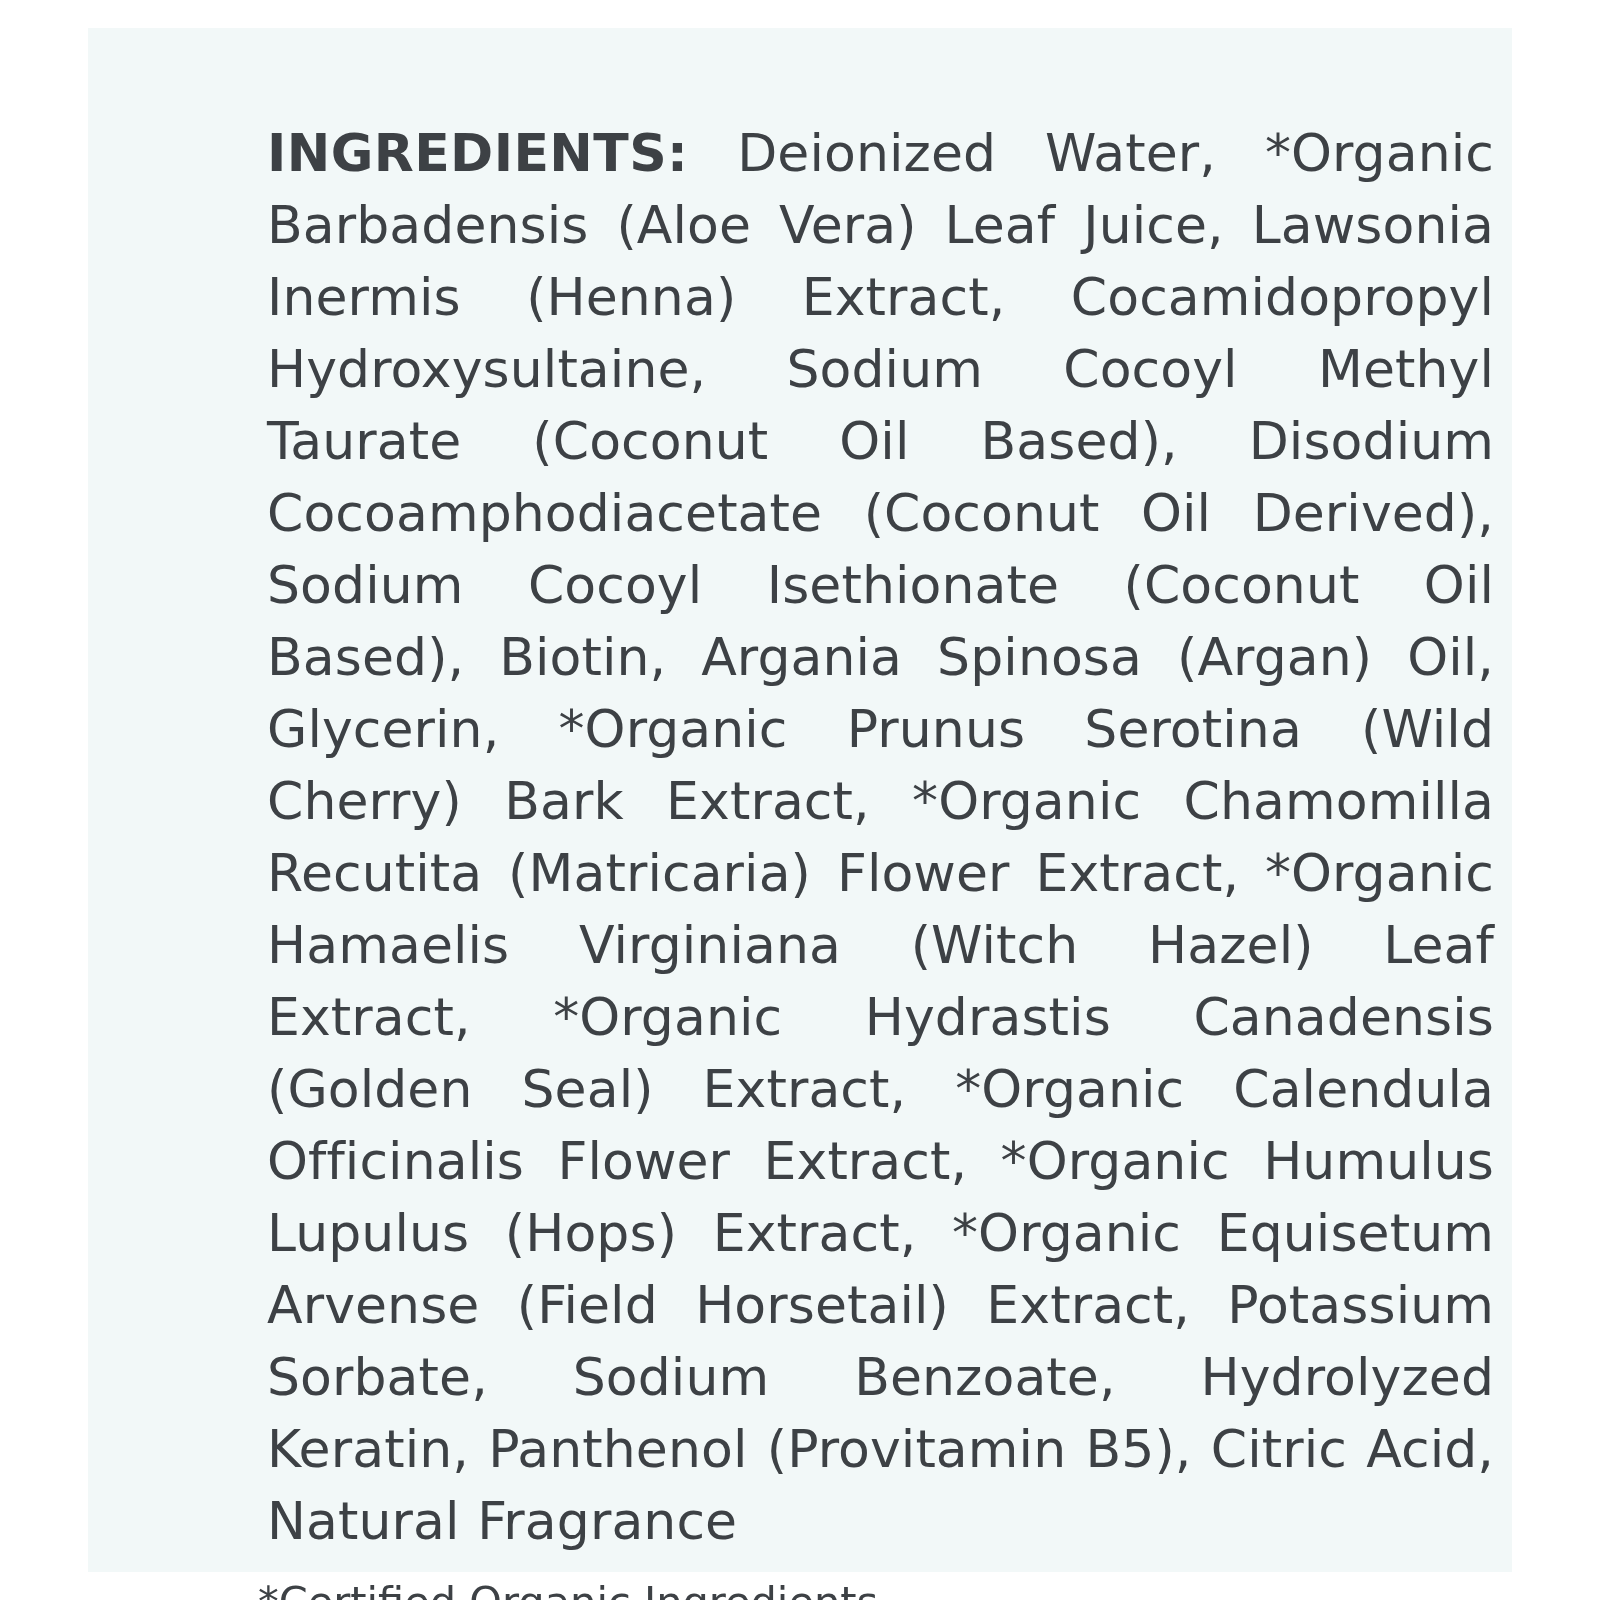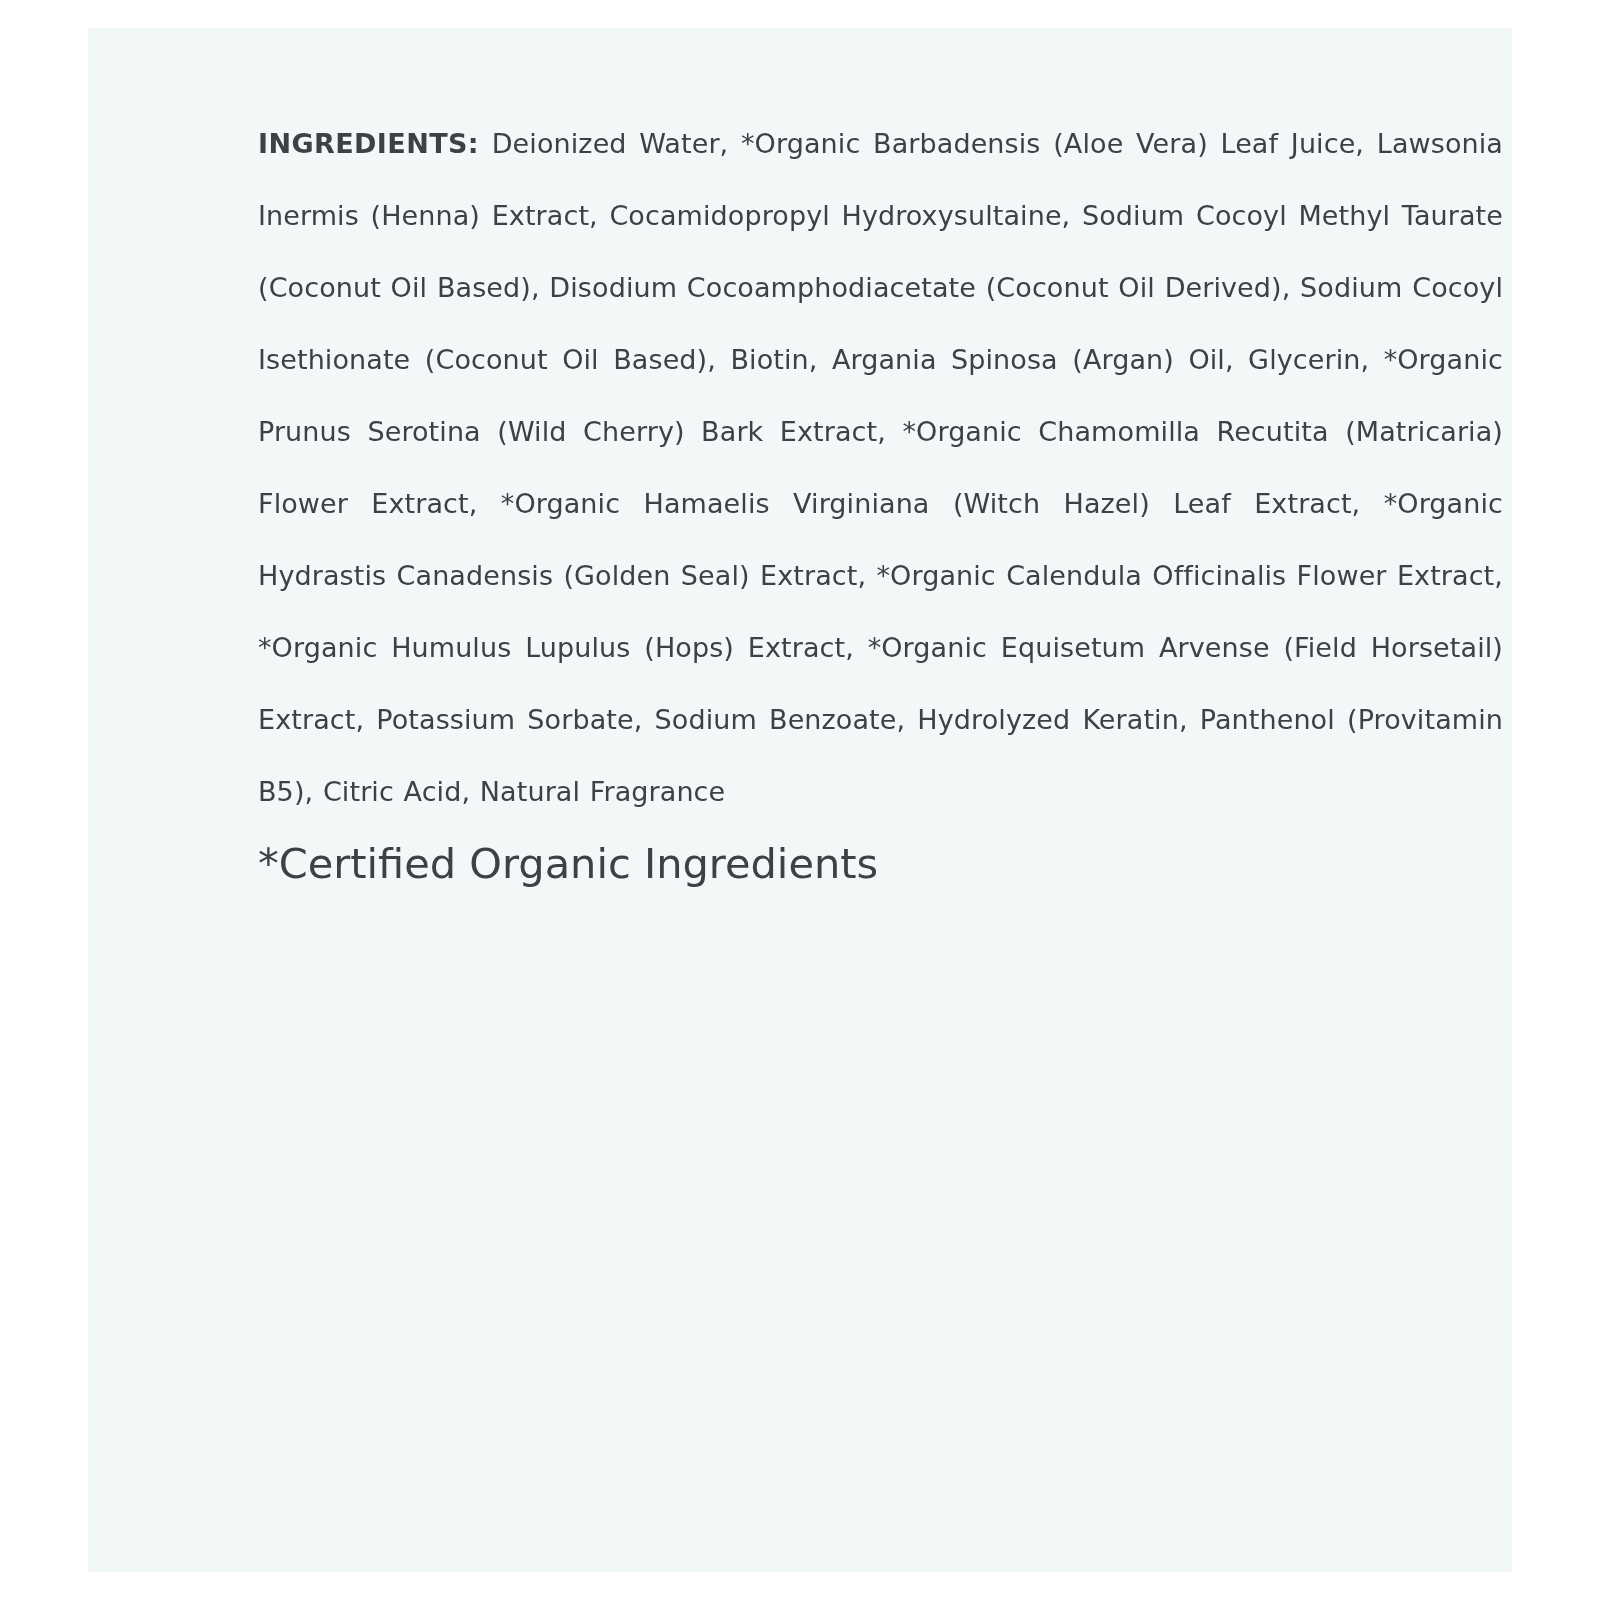--- a/index.html
+++ b/index.html
@@ -23,28 +23,28 @@
     box-sizing: border-box;
   }
   .ingredients-block {
     position: absolute;
     left: 170px;
     top: 80px;
     width: 1245px;
   }
   .ingredients-body {
     font-family: "DejaVu Sans", sans-serif;
-    font-size: 27px;
+    font-size: 52px;
     line-height: 72px;
     color: #3d4145;
     text-align: justify;
     text-justify: inter-word;
     letter-spacing: 0.1px;
     word-spacing: 1px;
-    margin: 0;
+    margin: 9px;
   }
   .ingredients-body .heading {
     font-weight: bold;
     letter-spacing: 0.4px;
   }
   .footnote {
     font-family: "DejaVu Sans", sans-serif;
     font-size: 41.5px;
     line-height: 72px;
     color: #3d4145;

